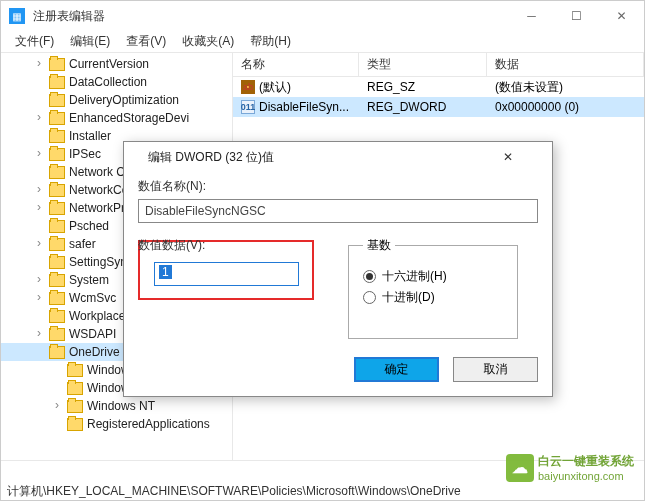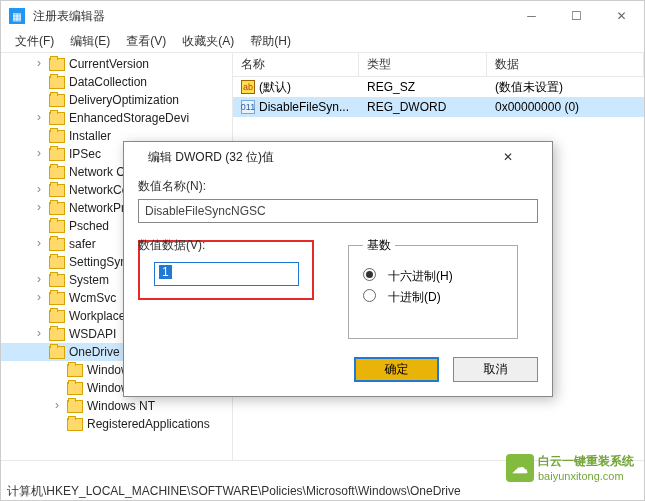--- a/index.html
+++ b/index.html
@@ -31,22 +31,22 @@
 .col-type { width: 128px; }
 .col-data { flex: 1; }
 .list-body { flex: 1; }
 .list-row { display: flex; align-items: center; height: 20px; }
 .list-row.selected { background: #cce8ff; }
 .list-row .cell { padding: 0 8px; display: flex; align-items: center; }
 .list-row .cell.name { width: 126px; }
 .list-row .cell.type { width: 128px; }
 .list-row .cell.data { flex: 1; }
 .val-icon { width: 14px; height: 14px; margin-right: 4px; display: inline-flex; align-items: center; justify-content: center; font-size: 9px; }
-.val-icon.str { background: #fde047; border: 1px solid #a16207; color: #c33; }
-.val-icon.dw { background: #e9f1fb; border: 1px solid #7aa8d8; color: #2764a5; }
+.val-icon.str { background: #fde047; border: 6px solid #a16207; color: #c33; }
+.val-icon.dw { background: #e9f1fb; border: 1px solid #7aa8d8; color: #2764a5; font-weight: bold; }
 
 .statusbar { position: absolute; bottom: 0; left: 0; right: 0; height: 40px; border-top: 1px solid #e8e8e8; display: flex; align-items: flex-end; padding: 0 6px; color: #333; background: #fff; font-size: 12px; }
 
 .watermark { position: absolute; bottom: 18px; right: 10px; color: #6ba02d; font-weight: bold; display: flex; align-items: center; gap: 4px; opacity: 0.95; }
 .watermark .url { display: block; color: #6ba02d; font-size: 11px; font-weight: normal; }
 .wm-icon { width: 28px; height: 28px; background: #7cb834; border-radius: 4px; display:flex; align-items:center; justify-content:center; color:#fff; font-size:16px; }
 
 
 .dialog { position: absolute; left: 122px; top: 140px; width: 430px; background: #fff; border: 1px solid #888; box-shadow: 3px 3px 12px rgba(0,0,0,0.25); }
 .dlg-title { height: 30px; display: flex; align-items: center; padding: 0 24px; font-size: 12px; color: #222; }
@@ -55,26 +55,26 @@
 .dlg-body { padding: 6px 14px 14px; }
 .dlg-label { font-size: 12px; color: #333; margin-bottom: 4px; }
 .dlg-ro { border: 1px solid #888; padding: 4px 6px; height: 24px; margin-bottom: 14px; background: #fff; color: #444; }
 .dlg-row { display: flex; gap: 30px; }
 .dlg-left { width: 180px; }
 .dlg-input { border: 1px solid #2179d6; height: 24px; padding: 2px 4px; width: 145px; }
 .dlg-input .sel { background: #2179d6; color: #fff; padding: 0 3px; }
 .red-box { border: 2px solid #e52a2a; padding: 20px 14px 12px; margin-top: -18px; width: 176px; }
 .dlg-right legend { font-size: 12px; padding: 0 4px; }
 .dlg-right fieldset { border: 1px solid #aaa; padding: 10px 14px 28px; width: 170px; }
-.radio { display: flex; gap: 12px; margin: 4px 0; }
+.radio { display: flex; align-items: center; gap: 6px; margin: 4px 0; }
 .radio .r { width: 13px; height: 13px; border: 1px solid #666; border-radius: 50%; display: inline-flex; align-items: center; justify-content: center; }
 .radio .r.checked::after { content: ""; width: 7px; height: 7px; background: #333; border-radius: 50%; }
 .dlg-buttons { display: flex; justify-content: flex-end; gap: 14px; margin-top: 18px; }
 .btn { width: 85px; height: 25px; border: 1px solid #888; background: #efefef; display: flex; align-items: center; justify-content: center; cursor: pointer; }
-.btn.primary { border: 2px solid #2179d6; background: #eab308; }
+.btn.primary { border: 2px solid #2179d6; background: #0ea5e9; }
 </style>
 </head>
 <body>
 
 <div class="titlebar">
   <div class="app-icon">▦</div>
   <div class="app-title">注册表编辑器</div>
   <div class="win-controls">
     <div class="win-btn">─</div>
     <div class="win-btn">☐</div>

